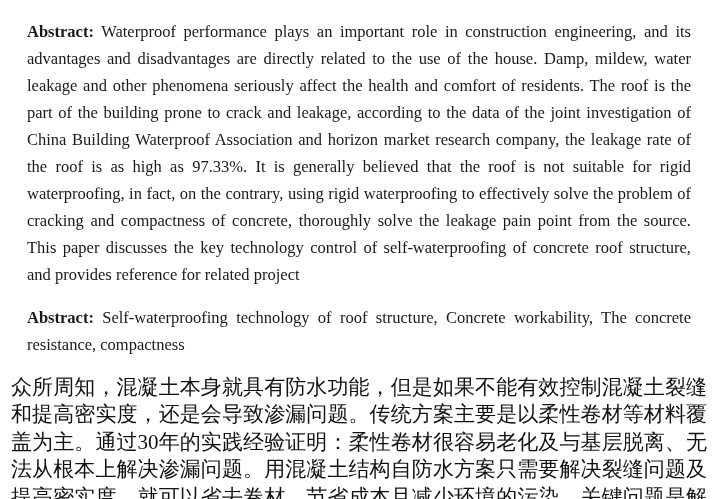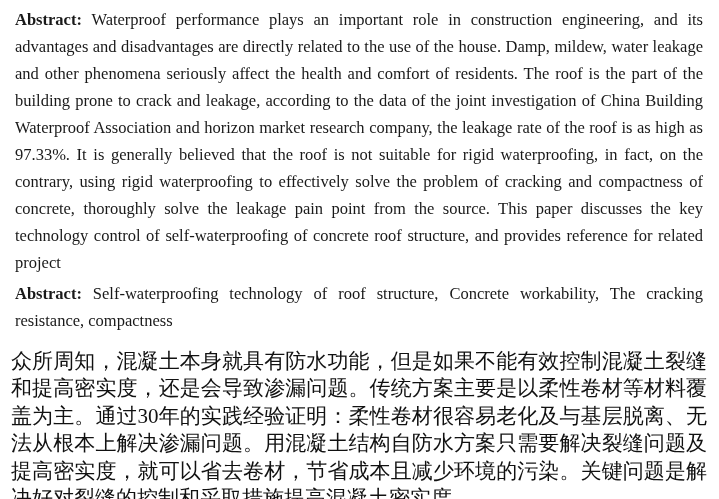--- a/index.html
+++ b/index.html
@@ -13,21 +13,21 @@
     overflow: hidden;
   }
   .page {
     box-sizing: border-box;
     width: 719px;
     height: 499px;
     padding: 2px 12px 0 11px;
     background: #ffffff;
   }
   .en-para {
-    margin: 4px;
+    margin: 16px;
     font-family: "Liberation Serif", "DejaVu Serif", serif;
     font-size: 16.5px;
     line-height: 27px;
     color: #191919;
     text-align: justify;
     hyphens: none;
     -webkit-hyphens: none;
   }
   .en-para b {
     font-weight: bold;
@@ -48,18 +48,18 @@
 
 <div class="page">
 
   <p class="en-para">
     <b>Abstract:</b>
     <span>Waterproof performance plays an important role in construction engineering, and its advantages and disadvantages are directly related to the use of the house. Damp, mildew, water leakage and other phenomena seriously affect the health and comfort of residents. The roof is the part of the building prone to crack and leakage, according to the data of the joint investigation of China Building Waterproof Association and horizon market research company, the leakage rate of the roof is as high as 97.33%. It is generally believed that the roof is not suitable for rigid waterproofing, in fact, on the contrary, using rigid waterproofing to effectively solve the problem of cracking and compactness of concrete, thoroughly solve the leakage pain point from the source. This paper discusses the key technology control of self-waterproofing of concrete roof structure, and provides reference for related project</span>
   </p>
 
   <p class="en-para">
     <b>Abstract:</b>
-    <span>Self-waterproofing technology of roof structure, Concrete workability, The cracking resistance, compactness</span>
+    <span>Self-waterproofing technology of roof structure, Concrete workability, The concrete resistance, compactness</span>
   </p>
 
   <p class="cn-para">众所周知，混凝土本身就具有防水功能，但是如果不能有效控制混凝土裂缝和提高密实度，还是会导致渗漏问题。传统方案主要是以柔性卷材等材料覆盖为主。通过30年的实践经验证明：柔性卷材很容易老化及与基层脱离、无法从根本上解决渗漏问题。用混凝土结构自防水方案只需要解决裂缝问题及提高密实度，就可以省去卷材，节省成本且减少环境的污染。关键问题是解决好对裂缝的控制和采取措施提高混凝土密实度。</p>
 
 </div>
 
 </body></html>

